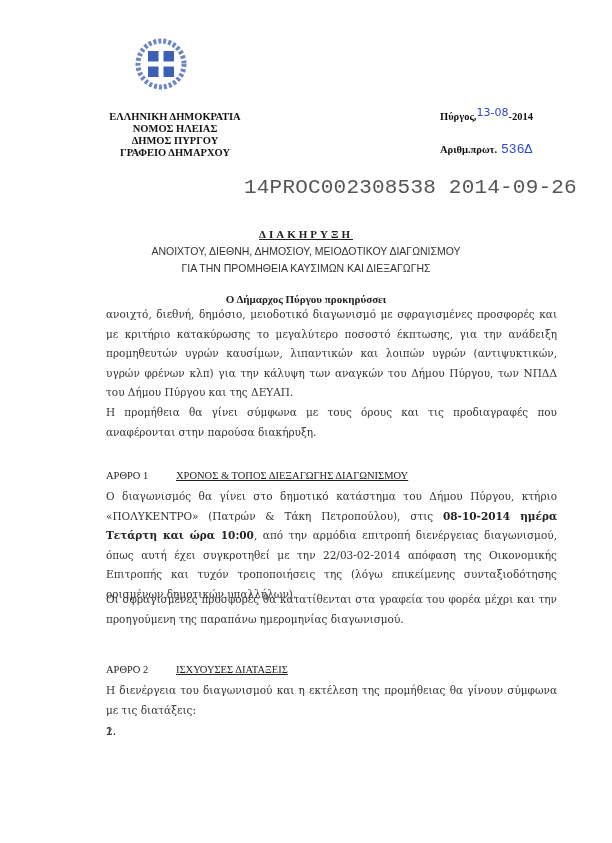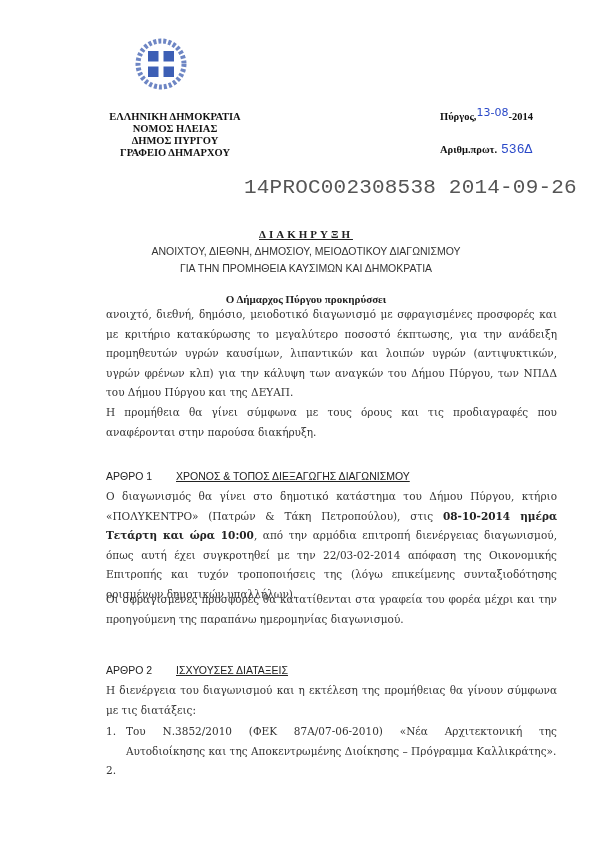--- a/index.html
+++ b/index.html
@@ -13,21 +13,21 @@
   .proto .hand { color: #2a49c8; font-family: Liberation Mono, monospace; font-weight: normal; font-size: 13px; margin-left: 4px; }
   .adamcode { left: 244px; top: 176px; font-family: Liberation Mono, monospace; font-size: 21px; color: #555; letter-spacing: 0.2px; }
   .title { left: 0; width: 612px; top: 228px; text-align: center; font-family: "Liberation Serif", serif; font-weight: bold; font-size: 11px; letter-spacing: 3px; text-decoration: underline; color: #222; }
   .subtitle { left: 0; width: 612px; text-align: center; font-family: Liberation Sans, sans-serif; font-size: 10.5px; color: #333; }
   .sub1 { top: 245px; }
   .sub2 { top: 262px; }
   .boldcenter { left: 0; width: 612px; top: 293px; text-align: center; font-family: "Liberation Serif", serif; font-weight: bold; font-size: 11px; color: #222; }
   .para { left: 106px; width: 451px; font-size: 10.5px; line-height: 19.5px; text-align: justify; color: #333; font-family: "DejaVu Serif", serif; }
   .p1 { top: 305px; }
   .p2 { top: 403px; }
-  .art { left: 106px; font-family: Liberation Sans, sans-serif; font-size: 10.5px; color: #222; text-decoration: underline; }
+  .art { left: 106px; font-family: Liberation Serif, serif; font-size: 10.5px; color: #222; text-decoration: underline; }
   .art .num { display: inline-block; width: 70px; }
   .art1 { top: 470px; }
   .p3 { top: 487px; }
   .p4 { top: 590px; }
   .art2 { top: 664px; }
   .p5 { top: 681px; }
   .list { left: 106px; width: 451px; top: 722px; font-size: 10.5px; line-height: 19.5px; color: #333; margin: 0; padding: 0; list-style: none; font-family: "DejaVu Serif", serif; }
   .list li { position: relative; padding-left: 20px; text-align: justify; }
   .list li .n { position: absolute; left: 0; top: 0; }
   b { color: #222; }
@@ -57,21 +57,21 @@
 </div>
 
 <div class="abs proto">
   <span>Αριθμ.πρωτ.</span><span class="hand">536Δ</span>
 </div>
 
 <div class="abs adamcode">14PROC002308538 2014-09-26</div>
 
 <div class="abs title">ΔΙΑΚΗΡΥΞΗ</div>
 <div class="abs subtitle sub1">ΑΝΟΙΧΤΟΥ, ΔΙΕΘΝΗ, ΔΗΜΟΣΙΟΥ, ΜΕΙΟΔΟΤΙΚΟΥ ΔΙΑΓΩΝΙΣΜΟΥ</div>
-<div class="abs subtitle sub2">ΓΙΑ ΤΗΝ ΠΡΟΜΗΘΕΙΑ ΚΑΥΣΙΜΩΝ ΚΑΙ ΔΗΜΟΚΡΑΤΙΑ</div>
+<div class="abs subtitle sub2">ΓΙΑ ΤΗΝ ΠΡΟΜΗΘΕΙΑ ΚΑΥΣΙΜΩΝ ΚΑΙ ΔΙΕΞΑΓΩΓΗΣ</div>
 
 <div class="abs boldcenter">Ο Δήμαρχος Πύργου προκηρύσσει</div>
 
 <div class="abs para p1">ανοιχτό, διεθνή, δημόσιο, μειοδοτικό διαγωνισμό με σφραγισμένες προσφορές και με κριτήριο κατακύρωσης το μεγαλύτερο ποσοστό έκπτωσης, για την ανάδειξη προμηθευτών υγρών καυσίμων, λιπαντικών και λοιπών υγρών (αντιψυκτικών, υγρών φρένων κλπ) για την κάλυψη των αναγκών του Δήμου Πύργου, των ΝΠΔΔ του Δήμου Πύργου και της ΔΕΥΑΠ.</div>
 <div class="abs para p2">Η προμήθεια θα γίνει σύμφωνα με τους όρους και τις προδιαγραφές που αναφέρονται στην παρούσα διακήρυξη.</div>
 
 <div class="abs art art1">
   <span class="num">ΑΡΘΡΟ 1</span><span>ΧΡΟΝΟΣ &amp; ΤΟΠΟΣ ΔΙΕΞΑΓΩΓΗΣ ΔΙΑΓΩΝΙΣΜΟΥ</span>
 </div>
 <div class="abs para p3">
@@ -80,18 +80,17 @@
 <div class="abs para p4">Οι σφραγισμένες προσφορές θα κατατίθενται στα γραφεία του φορέα μέχρι και την προηγούμενη της παραπάνω ημερομηνίας διαγωνισμού.</div>
 
 <div class="abs art art2">
   <span class="num">ΑΡΘΡΟ 2</span><span>ΙΣΧΥΟΥΣΕΣ ΔΙΑΤΑΞΕΙΣ</span>
 </div>
 <div class="abs para p5">Η διενέργεια του διαγωνισμού και η εκτέλεση της προμήθειας θα γίνουν σύμφωνα με τις διατάξεις:</div>
 
 <ul class="abs list">
   <li>
     <span class="n">1.</span>
-    <span>Του Ν.3852/2010 (ΦΕΚ 87Α/07-06-2010) «Νέα Αρχιτεκτονική της Αυτοδιοίκησης και της Αποκεντρωμένης Διοίκησης – Πρόγραμμα Καλλικράτης».</span>
   </li>
   <li>
     <span class="n">2.</span>
   </li>
 </ul>
 
 </body></html>

